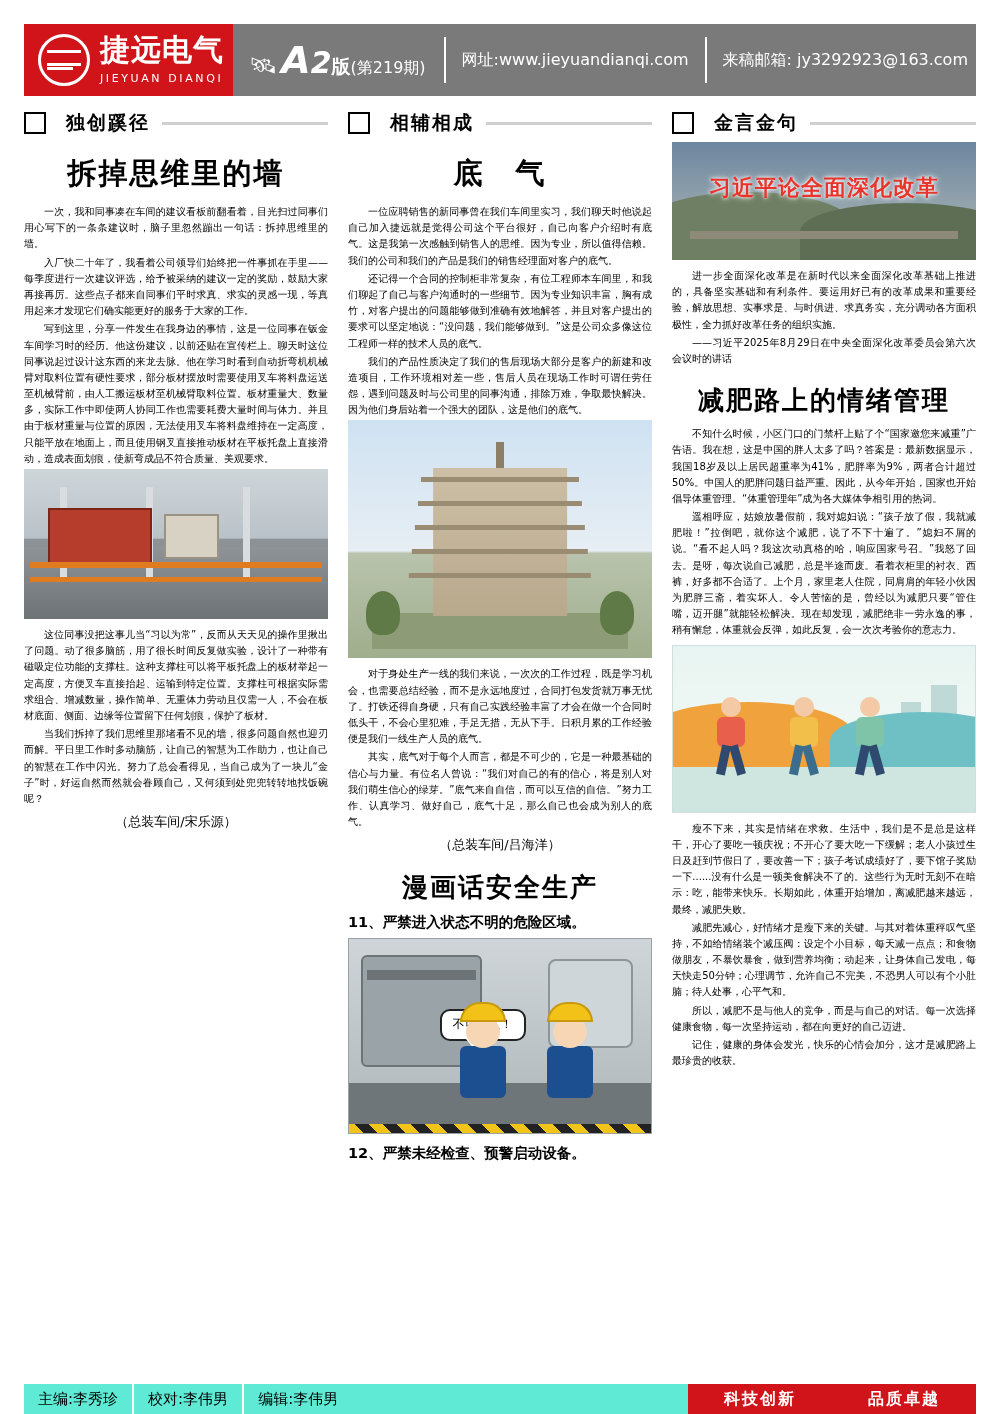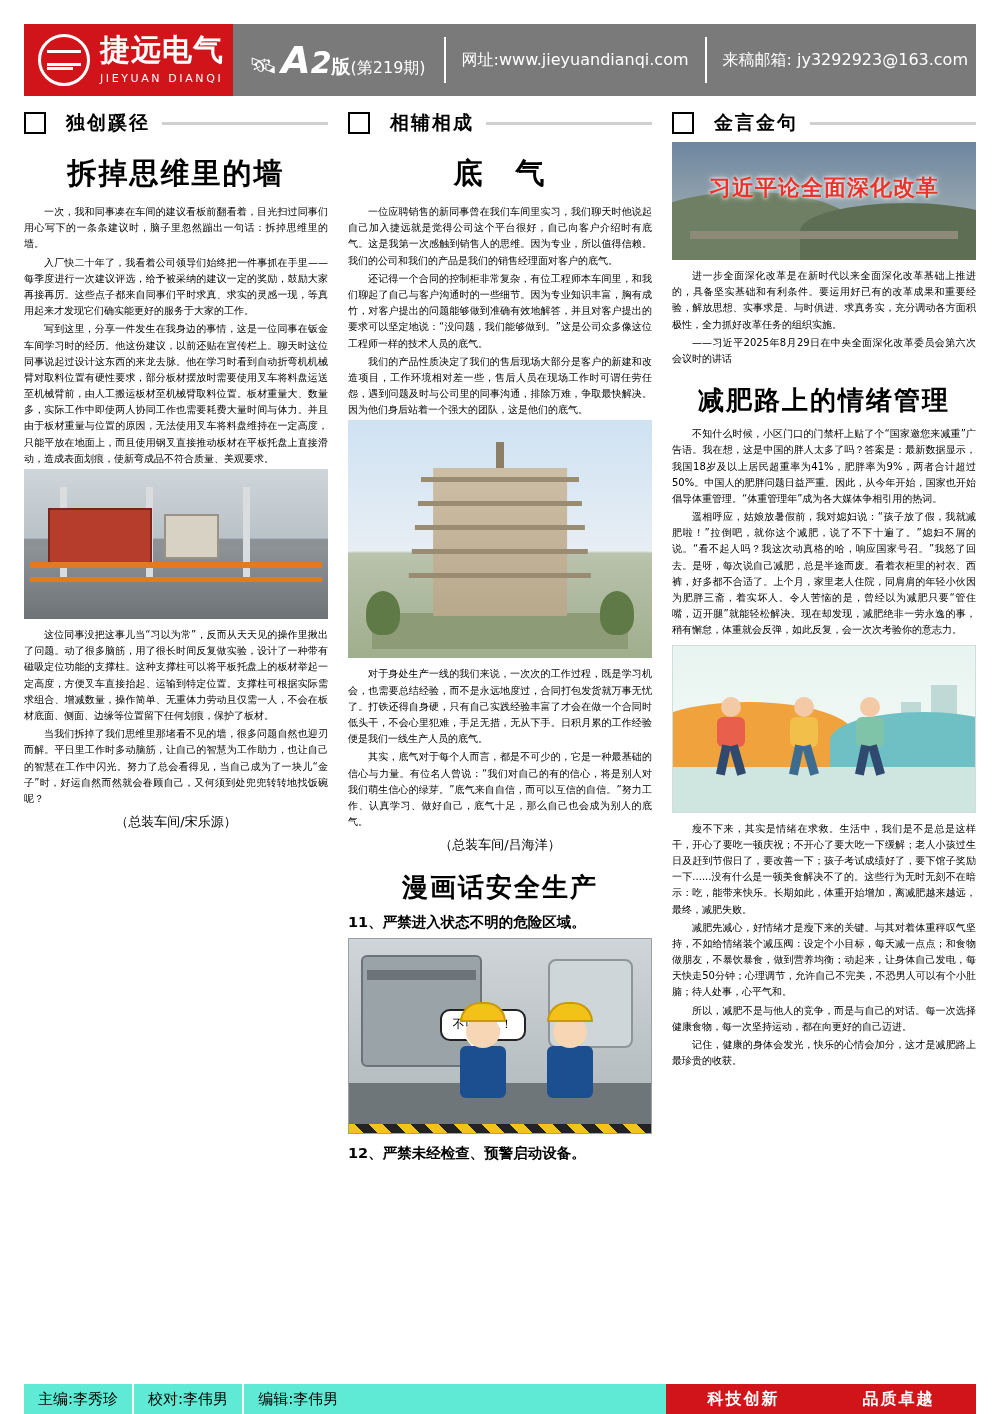--- a/index.html
+++ b/index.html
@@ -132,21 +132,21 @@
   .rn-h { position:absolute; left:12px; top:0; width:20px; height:20px; border-radius:50%; }
   .rn-t { position:absolute; left:8px; top:20px; width:28px; height:30px; border-radius:6px; }
   .rn-l1 { position:absolute; left:10px; top:48px; width:9px; height:30px; transform:rotate(12deg); }
   .rn-l2 { position:absolute; left:24px; top:48px; width:9px; height:30px; transform:rotate(-16deg); }
 
   
   .footer { position:absolute; left:24px; right:24px; bottom:24px; height:30px; display:flex; }
   .ft-left { flex:1; background:#5eead4; display:flex; align-items:center; color:#000; font-size:15px; }
   .ft-cell { padding:0 14px; white-space:nowrap; }
   .ft-div { width:2px; background:#fff; height:100%; }
-  .ft-right { width:310px; background:#d0141a; color:#fff; display:flex; align-items:center; justify-content:space-around;
+  .ft-right { width:288px; background:#d0141a; color:#fff; display:flex; align-items:center; justify-content:space-around;
               font-size:16px; font-weight:bold; letter-spacing:2px; }
 </style>
 </head>
 <body>
 
 <div class="page">
 
   <div class="masthead">
     <div class="mh-left">
       <div class="mh-logo"></div>

